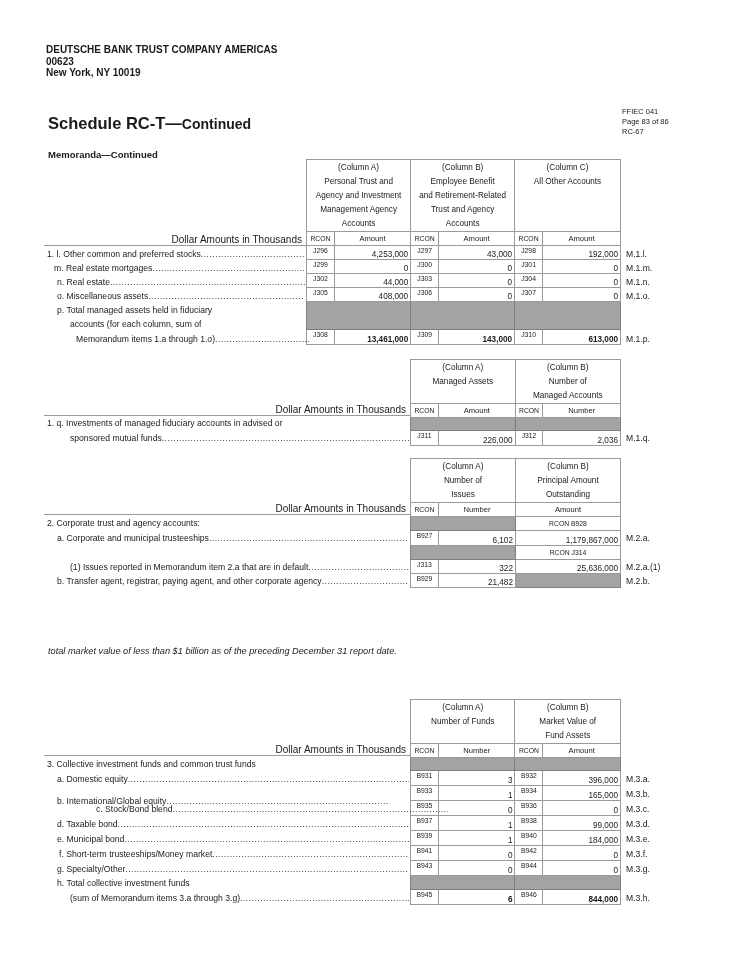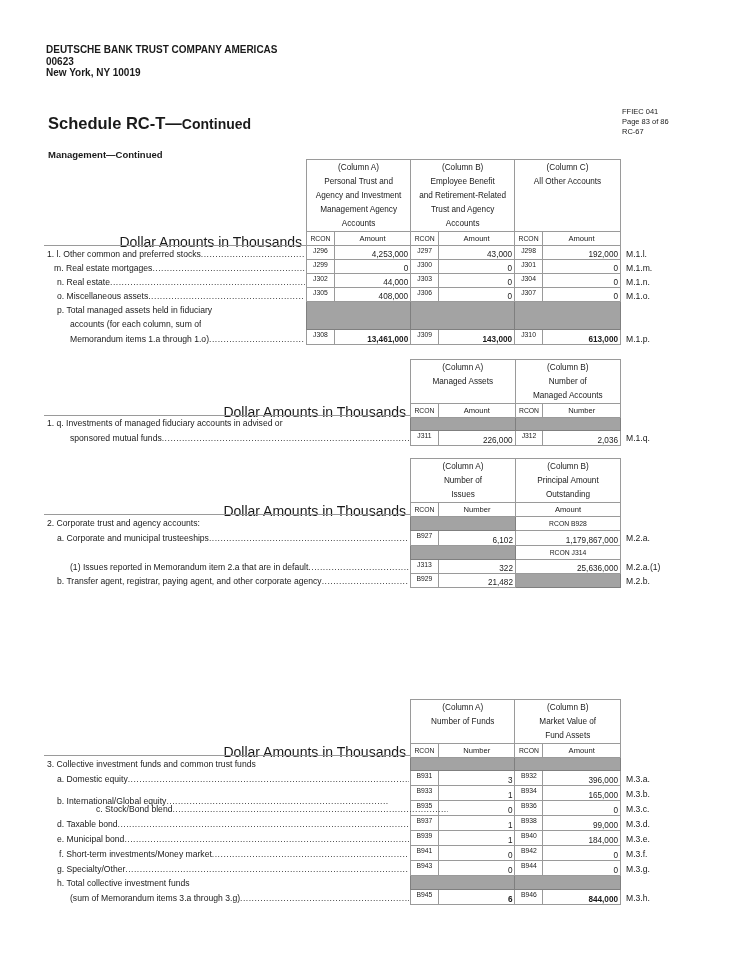--- a/index.html
+++ b/index.html
@@ -19,39 +19,39 @@
   .grid td.hdr { text-align:center; vertical-align:top; line-height:14px; padding-top:1px; }
   .grid td.rcon { font-size:6.8px; width:28px; vertical-align:top; padding-top:1px; text-align:center; }
   .grid td.amt { text-align:right; vertical-align:bottom; }
   .grid td.bold { font-weight:bold; }
   .grid td.shade { background:#a3a3a3; border-color:#7f7f7f; }
   .grid td.sub { text-align:center; font-size:7.6px; }
   .grid td.subc { text-align:center; font-size:6.8px; }
 
   .label { position:absolute; font-size:8.6px; white-space:nowrap; overflow:hidden; }
   .label.dots::after { content:"...................................................................................................................................................................................................................................."; color:#333; letter-spacing:0.5px; }
-  .dah { position:absolute; font-size:14px; text-align:right; }
+  .dah { position:absolute; font-size:10px; text-align:right; }
   .rule { position:absolute; height:0; border-top:1px solid #9a9a9a; }
   .code { position:absolute; font-size:8.6px; }
 </style>
 </head>
 <body>
 
 <div class="abs hdr-bank">
   <div>DEUTSCHE BANK TRUST COMPANY AMERICAS</div>
   <div>00623</div>
   <div>New York, NY 10019</div>
 </div>
 <div class="abs formid">
   <div>FFIEC 041</div>
   <div>Page 83 of 86</div>
   <div>RC-67</div>
 </div>
 <div class="abs title"><span>Schedule RC-T—</span><span class="cont">Continued</span></div>
-<div class="abs subtitle">Management—Continued</div>
+<div class="abs subtitle">Memoranda—Continued</div>
 
 <div class="dah" style="left:100px; width:202px; top:234px;">Dollar Amounts in Thousands</div>
 <div class="rule" style="left:44px; width:262px; top:245px;"></div>
 
 <table class="grid" style="left:306px; top:159px; width:315px;">
   <colgroup>
       <col style="width:27px">
       <col style="width:77px">
       <col style="width:27px">
       <col style="width:77px">
@@ -134,21 +134,21 @@
   </tr>
 </tbody>
   </table>
 
 <div class="label dots" style="left:47px; top:249px; width:258px;">1.  l.  Other common and preferred stocks</div>
 <div class="label dots" style="left:54px; top:263px; width:251px;">m.  Real estate mortgages</div>
 <div class="label dots" style="left:57px; top:277px; width:248px;">n.  Real estate</div>
 <div class="label dots" style="left:57px; top:291px; width:248px;">o.  Miscellaneous assets</div>
 <div class="label" style="left:57px; top:305px;">p.  Total managed assets held in fiduciary</div>
 <div class="label" style="left:70px; top:319px;">accounts (for each column, sum of</div>
-<div class="label dots" style="left:70px; top:334px; width:235px;">Memorandum items 1.a through 1.o)</div>
+<div class="label dots" style="left:76px; top:334px; width:235px;">Memorandum items 1.a through 1.o)</div>
 
 <div class="code" style="left:626px; top:249px;">M.1.l.</div>
 <div class="code" style="left:626px; top:263px;">M.1.m.</div>
 <div class="code" style="left:626px; top:277px;">M.1.n.</div>
 <div class="code" style="left:626px; top:291px;">M.1.o.</div>
 <div class="code" style="left:626px; top:334px;">M.1.p.</div>
 
 <div class="dah" style="left:100px; width:306px; top:404px;">Dollar Amounts in Thousands</div>
 <div class="rule" style="left:44px; width:366px; top:415px;"></div>
 <table class="grid" style="left:410px; top:359px; width:211px;">
@@ -247,20 +247,21 @@
 <div class="label dots" style="left:57px; top:533px; width:352px;">a.  Corporate and municipal trusteeships</div>
 <div class="label dots" style="left:70px; top:562px; width:339px;">(1) Issues reported in Memorandum item 2.a that are in default</div>
 <div class="label dots" style="left:57px; top:576px; width:352px;">b.  Transfer agent, registrar, paying agent, and other corporate agency</div>
 <div class="code" style="left:626px; top:533px;">M.2.a.</div>
 <div class="code" style="left:626px; top:562px;">M.2.a.(1)</div>
 <div class="code" style="left:626px; top:576px;">M.2.b.</div>
 
 <div class="abs italic" style="left:48px; top:601px;">
 </div>
 <div class="abs italic" style="left:48px; top:644px;">
+  <div>total market value of less than $1 billion as of the preceding December 31 report date.</div>
 </div>
 
 <div class="dah" style="left:100px; width:306px; top:744px;">Dollar Amounts in Thousands</div>
 <div class="rule" style="left:44px; width:366px; top:755px;"></div>
 <table class="grid" style="left:410px; top:699px; width:211px;">
   <colgroup>
       <col style="width:27px">
       <col style="width:78px">
       <col style="width:27px">
       <col style="width:79px">
@@ -340,21 +341,21 @@
     <td class="amt bold">844,000</td>
   </tr>
 </tbody>
   </table>
 <div class="label" style="left:47px; top:759px;">3.  Collective investment funds and common trust funds</div>
 <div class="label dots" style="left:57px; top:774px; width:352px;">a.  Domestic equity</div>
 <div class="label dots" style="left:57px; top:796px; width:331px;">b.  International/Global equity</div>
 <div class="label dots" style="left:57px; top:804px; width:352px;margin-left:39px;">c.  Stock/Bond blend</div>
 <div class="label dots" style="left:57px; top:819px; width:352px;">d.  Taxable bond</div>
 <div class="label dots" style="left:57px; top:834px; width:352px;">e.  Municipal bond</div>
-<div class="label dots" style="left:59px; top:849px; width:350px;">f.  Short-term investments/Money market</div>
+<div class="label dots" style="left:59px; top:849px; width:350px;">f.  Short-term trusteeships/Money market</div>
 <div class="label dots" style="left:57px; top:864px; width:352px;">g.  Specialty/Other</div>
 <div class="label" style="left:57px; top:878px;">h.  Total collective investment funds</div>
 <div class="label dots" style="left:70px; top:893px; width:339px;">(sum of Memorandum items 3.a through 3.g)</div>
 
 <div class="code" style="left:626px; top:774px;">M.3.a.</div>
 <div class="code" style="left:626px; top:789px;">M.3.b.</div>
 <div class="code" style="left:626px; top:804px;">M.3.c.</div>
 <div class="code" style="left:626px; top:819px;">M.3.d.</div>
 <div class="code" style="left:626px; top:834px;">M.3.e.</div>
 <div class="code" style="left:626px; top:849px;">M.3.f.</div>

